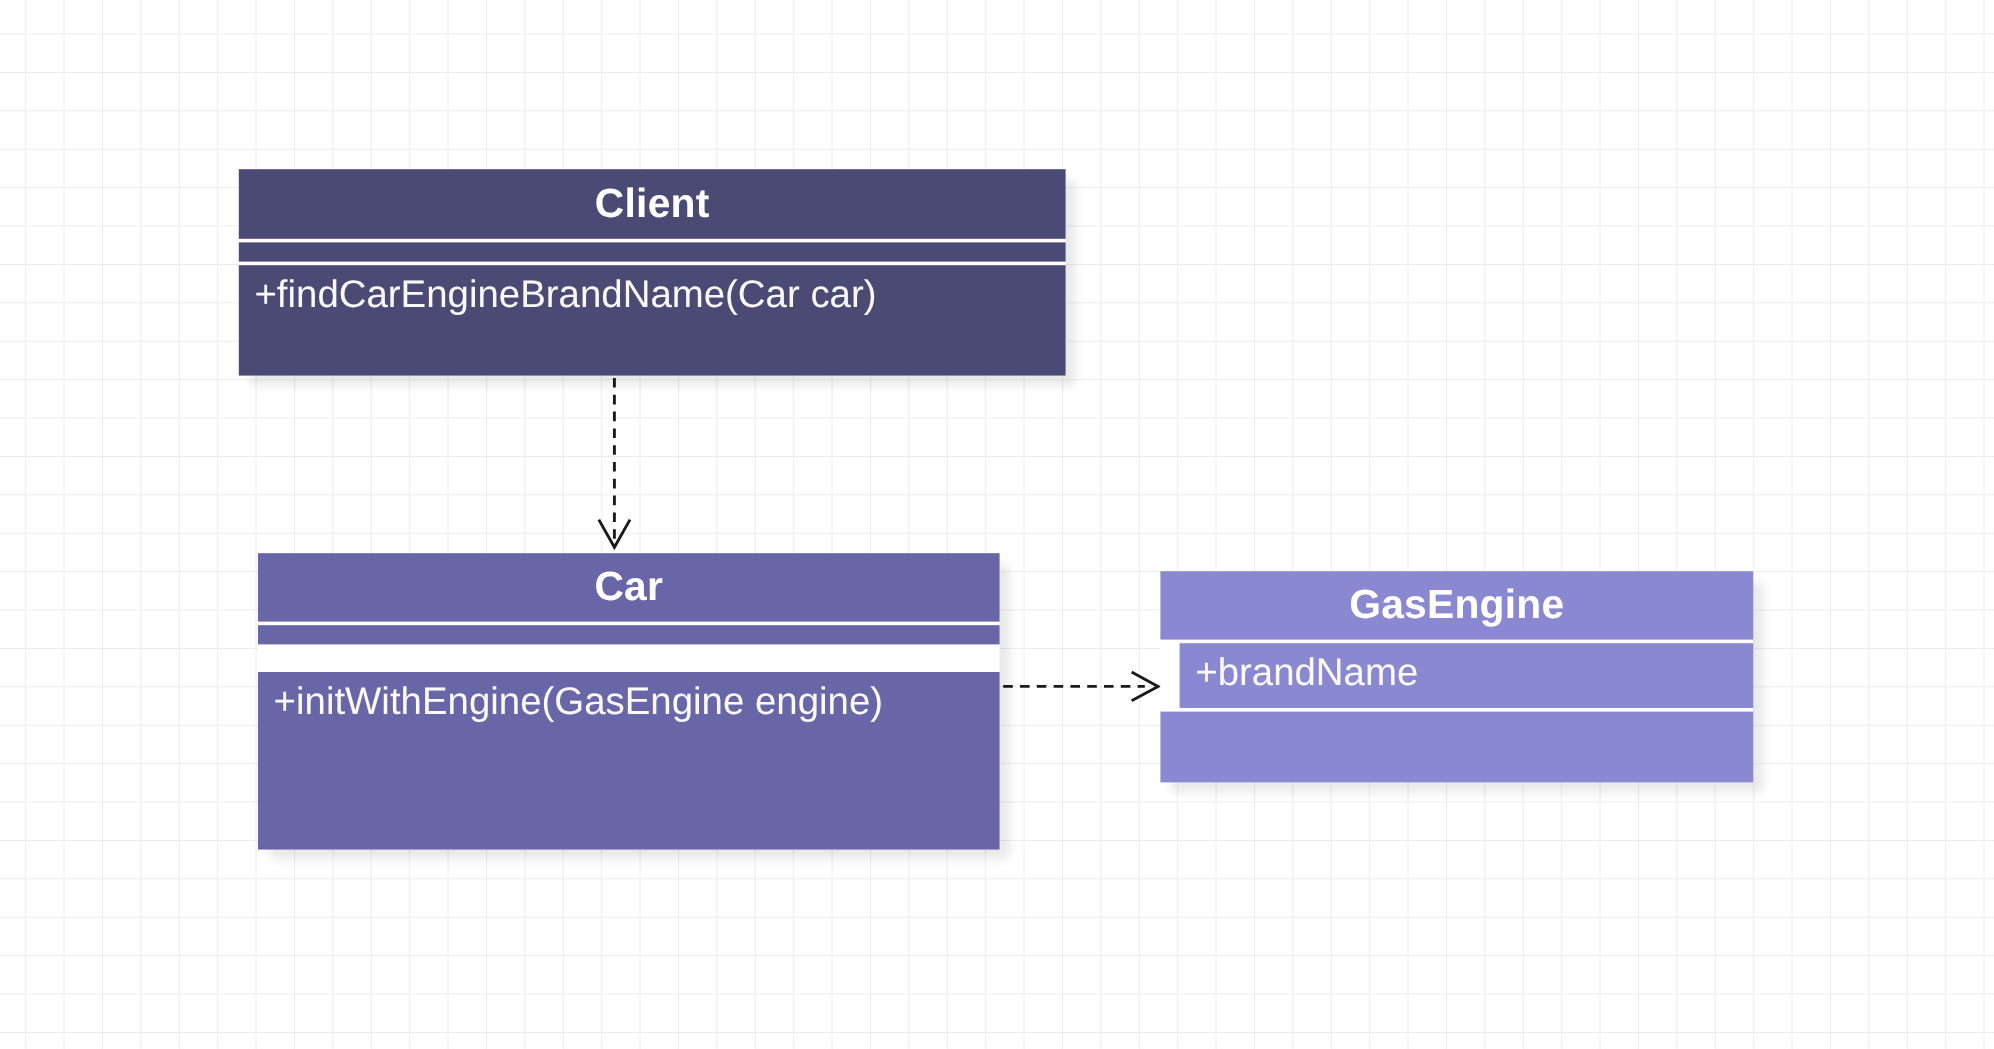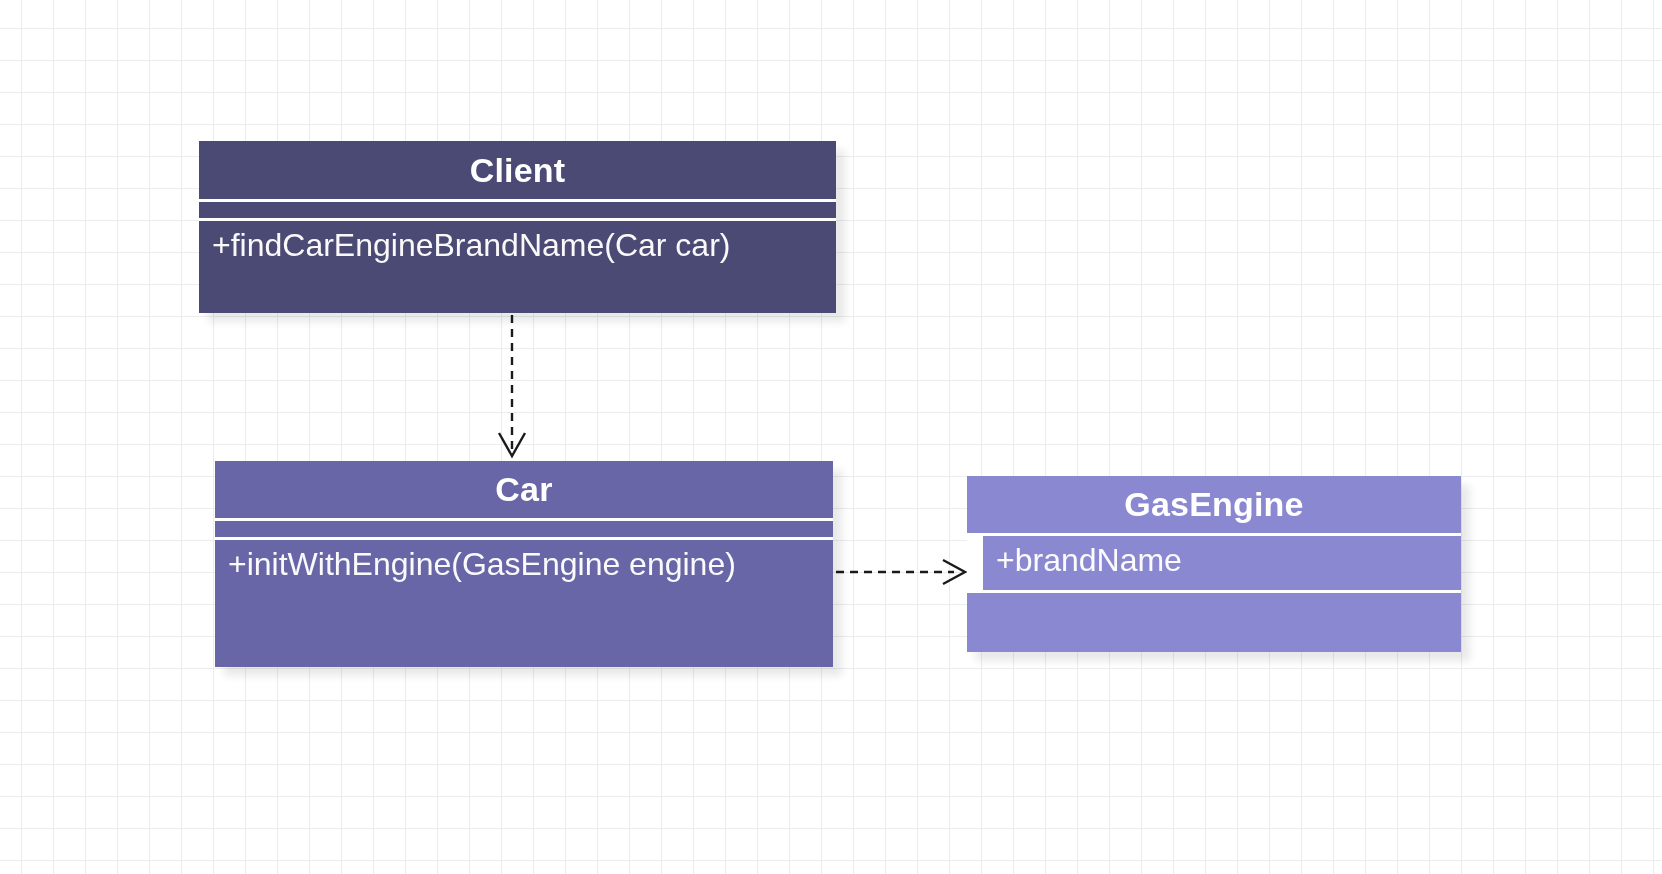--- a/index.html
+++ b/index.html
@@ -69,29 +69,29 @@
     color: rgba(255, 255, 255, 0.97);
     font-size: 32px;
     line-height: 40px;
     padding: 4px 13px;
     overflow: hidden;
   }
   .member {
     white-space: nowrap;
   }
   
-  #cls-client { left: 199px; top: 141px; width: 637px; }
+  #cls-client { left: 199px; top: 141px; width: 689px; }
   #cls-client .title   { height: 58px; }
   #cls-client .attrs   { height: 16px; }
   #cls-client .methods { height: 92px; }
   
   #cls-car { left: 215px; top: 461px; width: 618px; }
   #cls-car .title   { height: 57px; }
   #cls-car .attrs   { height: 16px; }
-  #cls-car .methods { height: 127px; }
+  #cls-car .methods { height: 148px; margin-top: 20px; }
   
   #cls-gas { left: 967px; top: 476px; width: 494px; }
   #cls-gas .title   { height: 57px; }
   #cls-gas .attrs   { height: 54px; }
   #cls-gas .methods { height: 59px; }
 </style>
 </head>
 <body>
 
 <div class="canvas">

